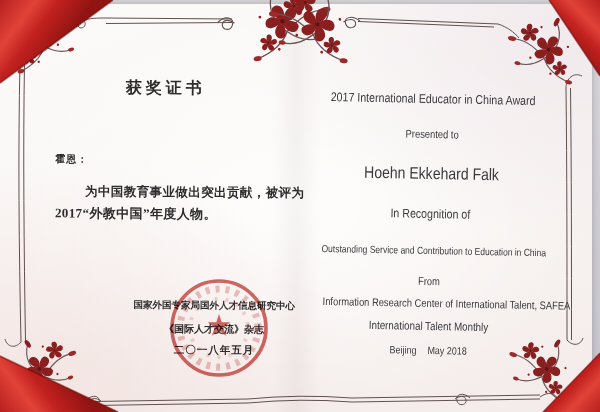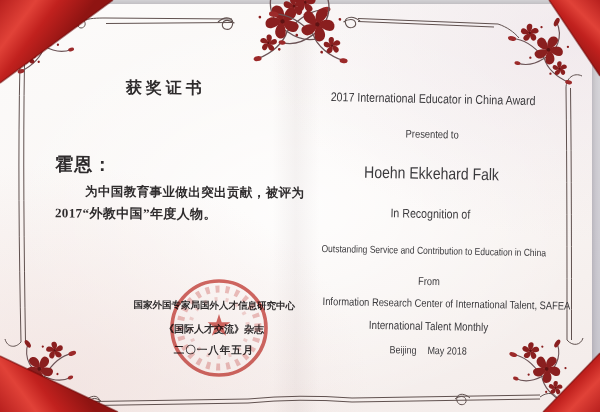--- a/index.html
+++ b/index.html
@@ -23,21 +23,21 @@
     position:absolute;left:0;top:4px;width:592px;height:408px;
     background:linear-gradient(90deg,transparent 46%,rgba(170,150,150,.10) 50%,transparent 54%);
   }
   svg.layer{position:absolute;left:0;top:0;pointer-events:none;}
   .seal-layer{mix-blend-mode:multiply;}
   .txt{position:absolute;white-space:nowrap;}
   
   .cn{font-family:"Liberation Serif","DejaVu Serif",serif;color:#2e2b2c;font-weight:700;}
   .left-page{position:absolute;left:0;top:0;width:310px;height:412px;transform:rotate(.4deg);}
   .cert-title{left:70px;top:78px;width:190px;text-align:center;font-size:16px;letter-spacing:4px;}
-  .salutation{left:55px;top:153px;font-size:18px;letter-spacing:1px;}
+  .salutation{left:55px;top:153px;font-size:10px;letter-spacing:1px;}
   .body1{left:85px;top:184px;font-size:12.5px;letter-spacing:.4px;}
   .body2{left:55px;top:205px;font-size:13px;letter-spacing:.4px;}
   .issuer-cn{left:114px;width:202px;text-align:center;}
   .issuer-cn-1{top:299px;font-size:9.5px;}
   .issuer-cn-2{top:322px;font-size:10px;}
   .issuer-cn-3{top:343px;font-size:10.5px;letter-spacing:1px;}
   
   .right-page{position:absolute;left:303px;top:0;width:256px;height:412px;transform:rotate(1.1deg);transform-origin:50% 45%;}
   .en{color:#3a393c;width:256px;text-align:center;}
   .sq{display:inline-block;transform:scaleX(.85);transform-origin:center;}

